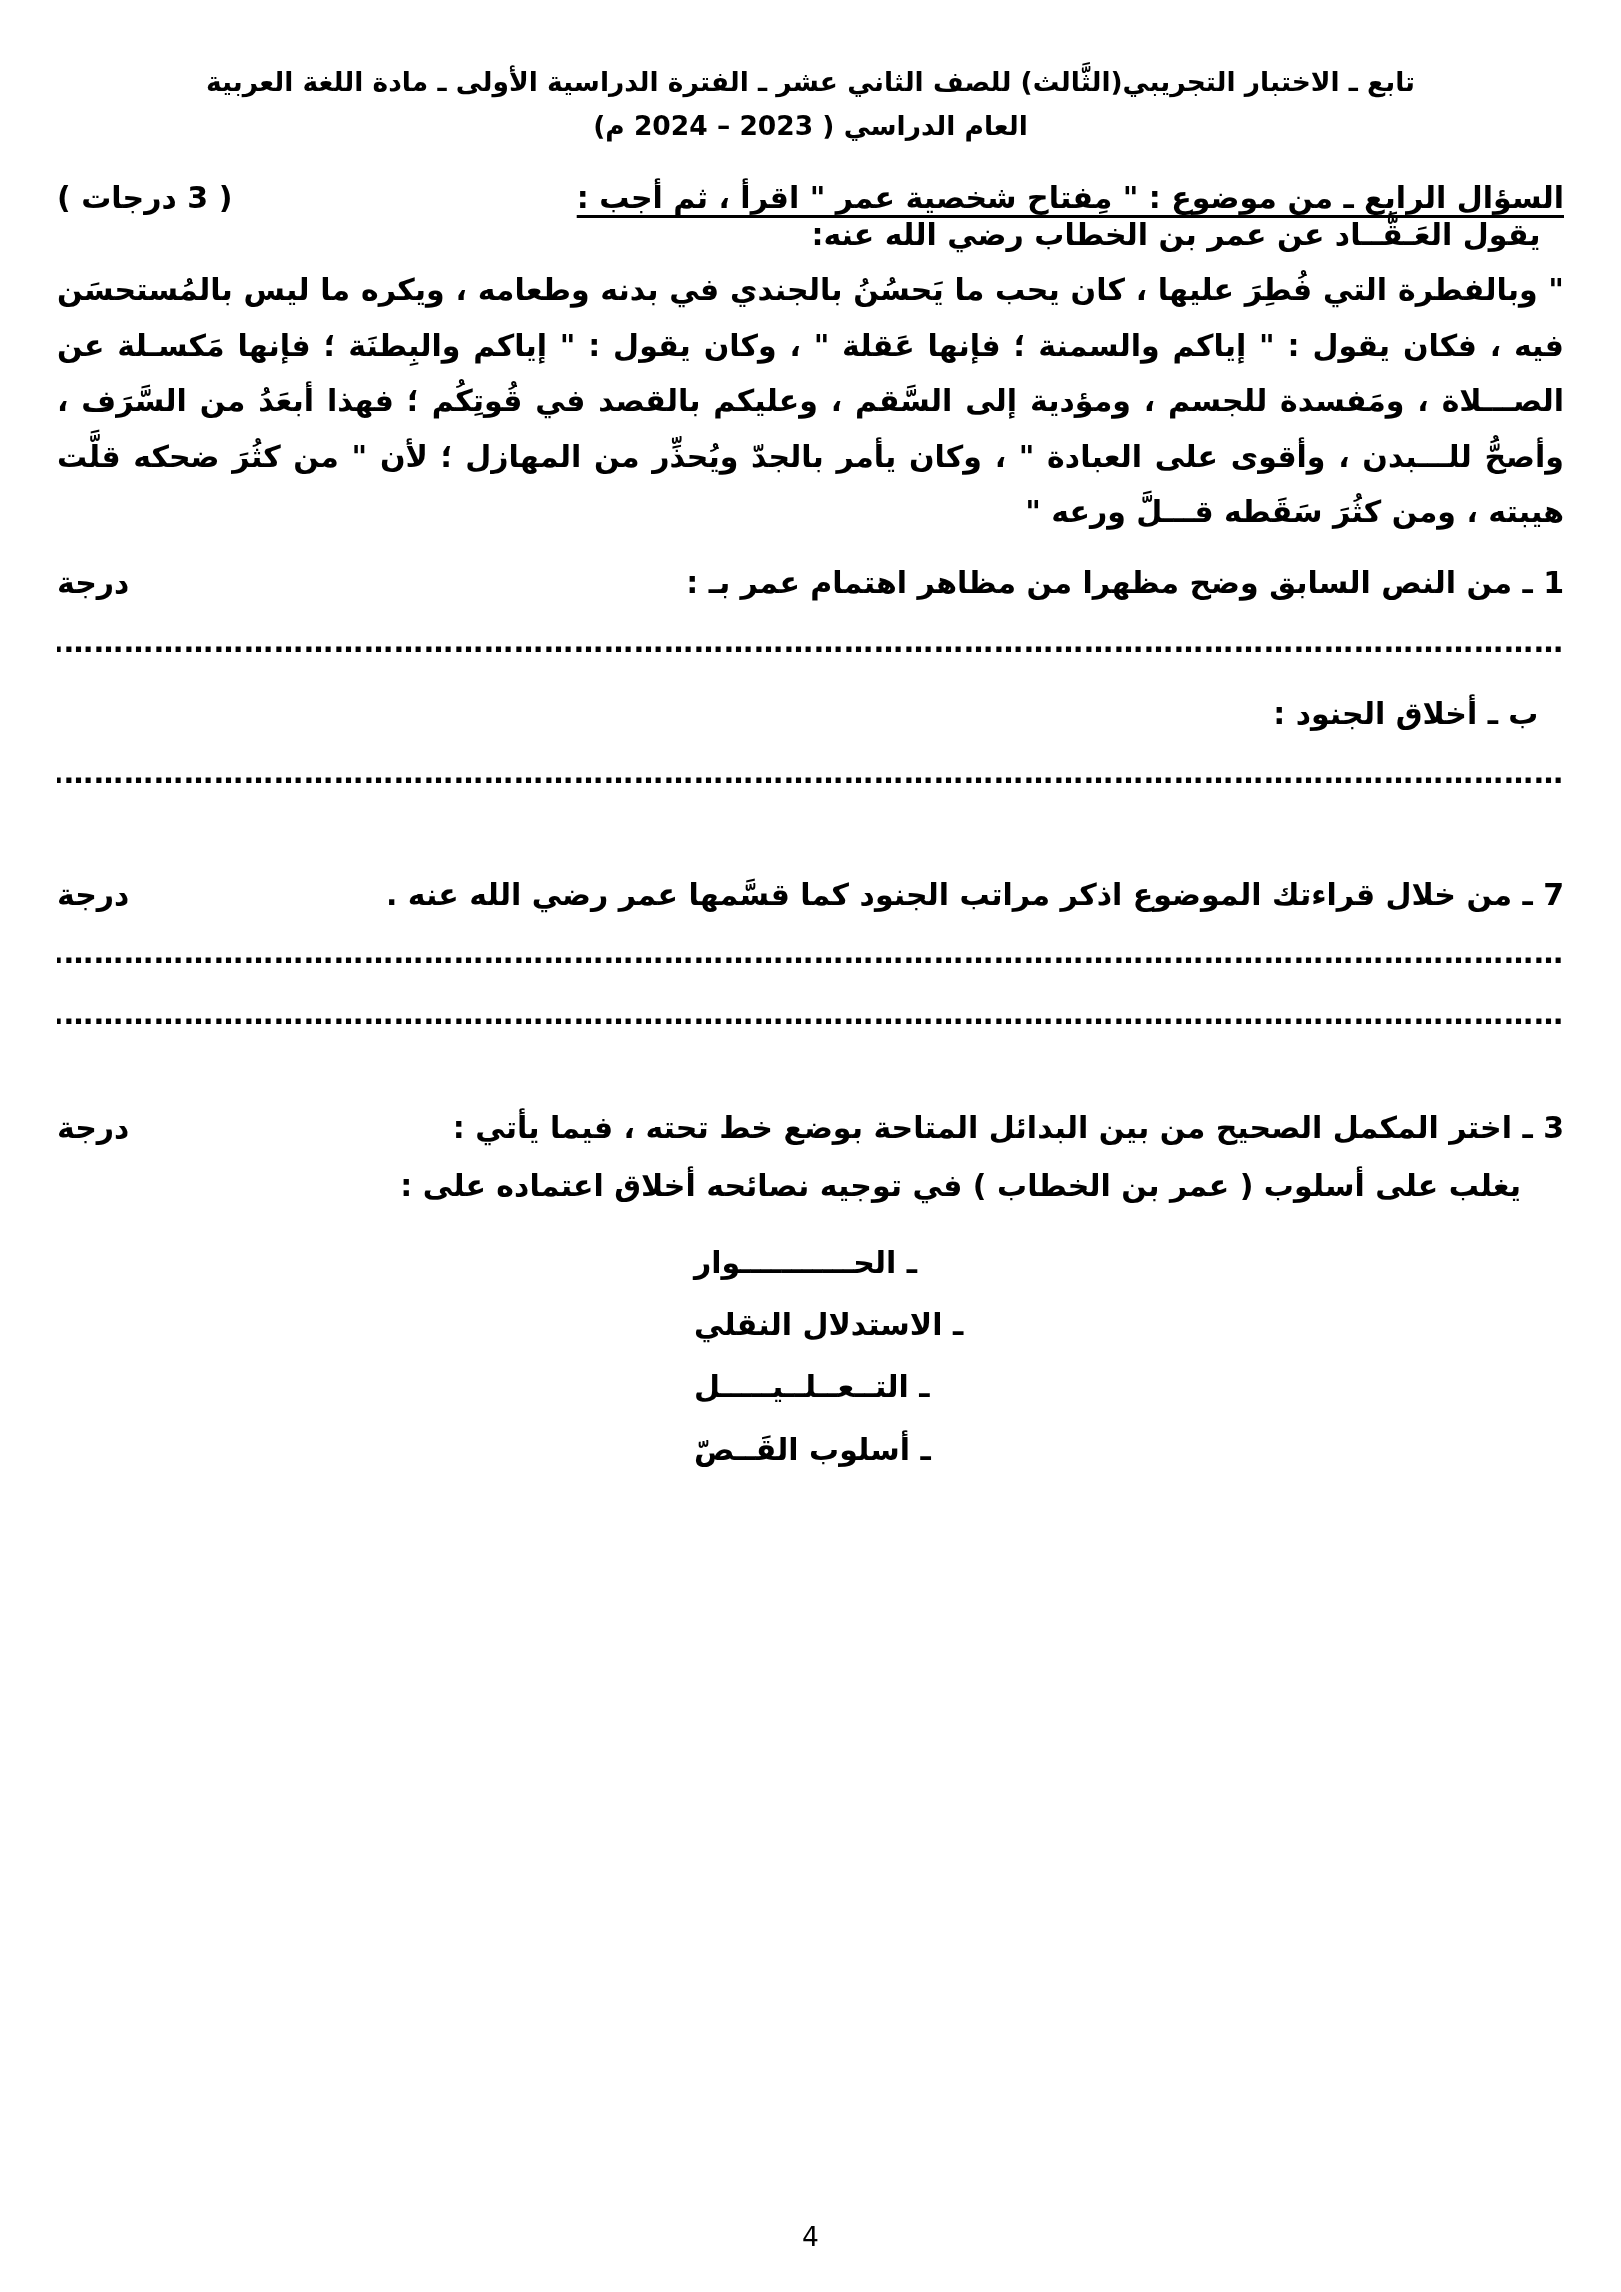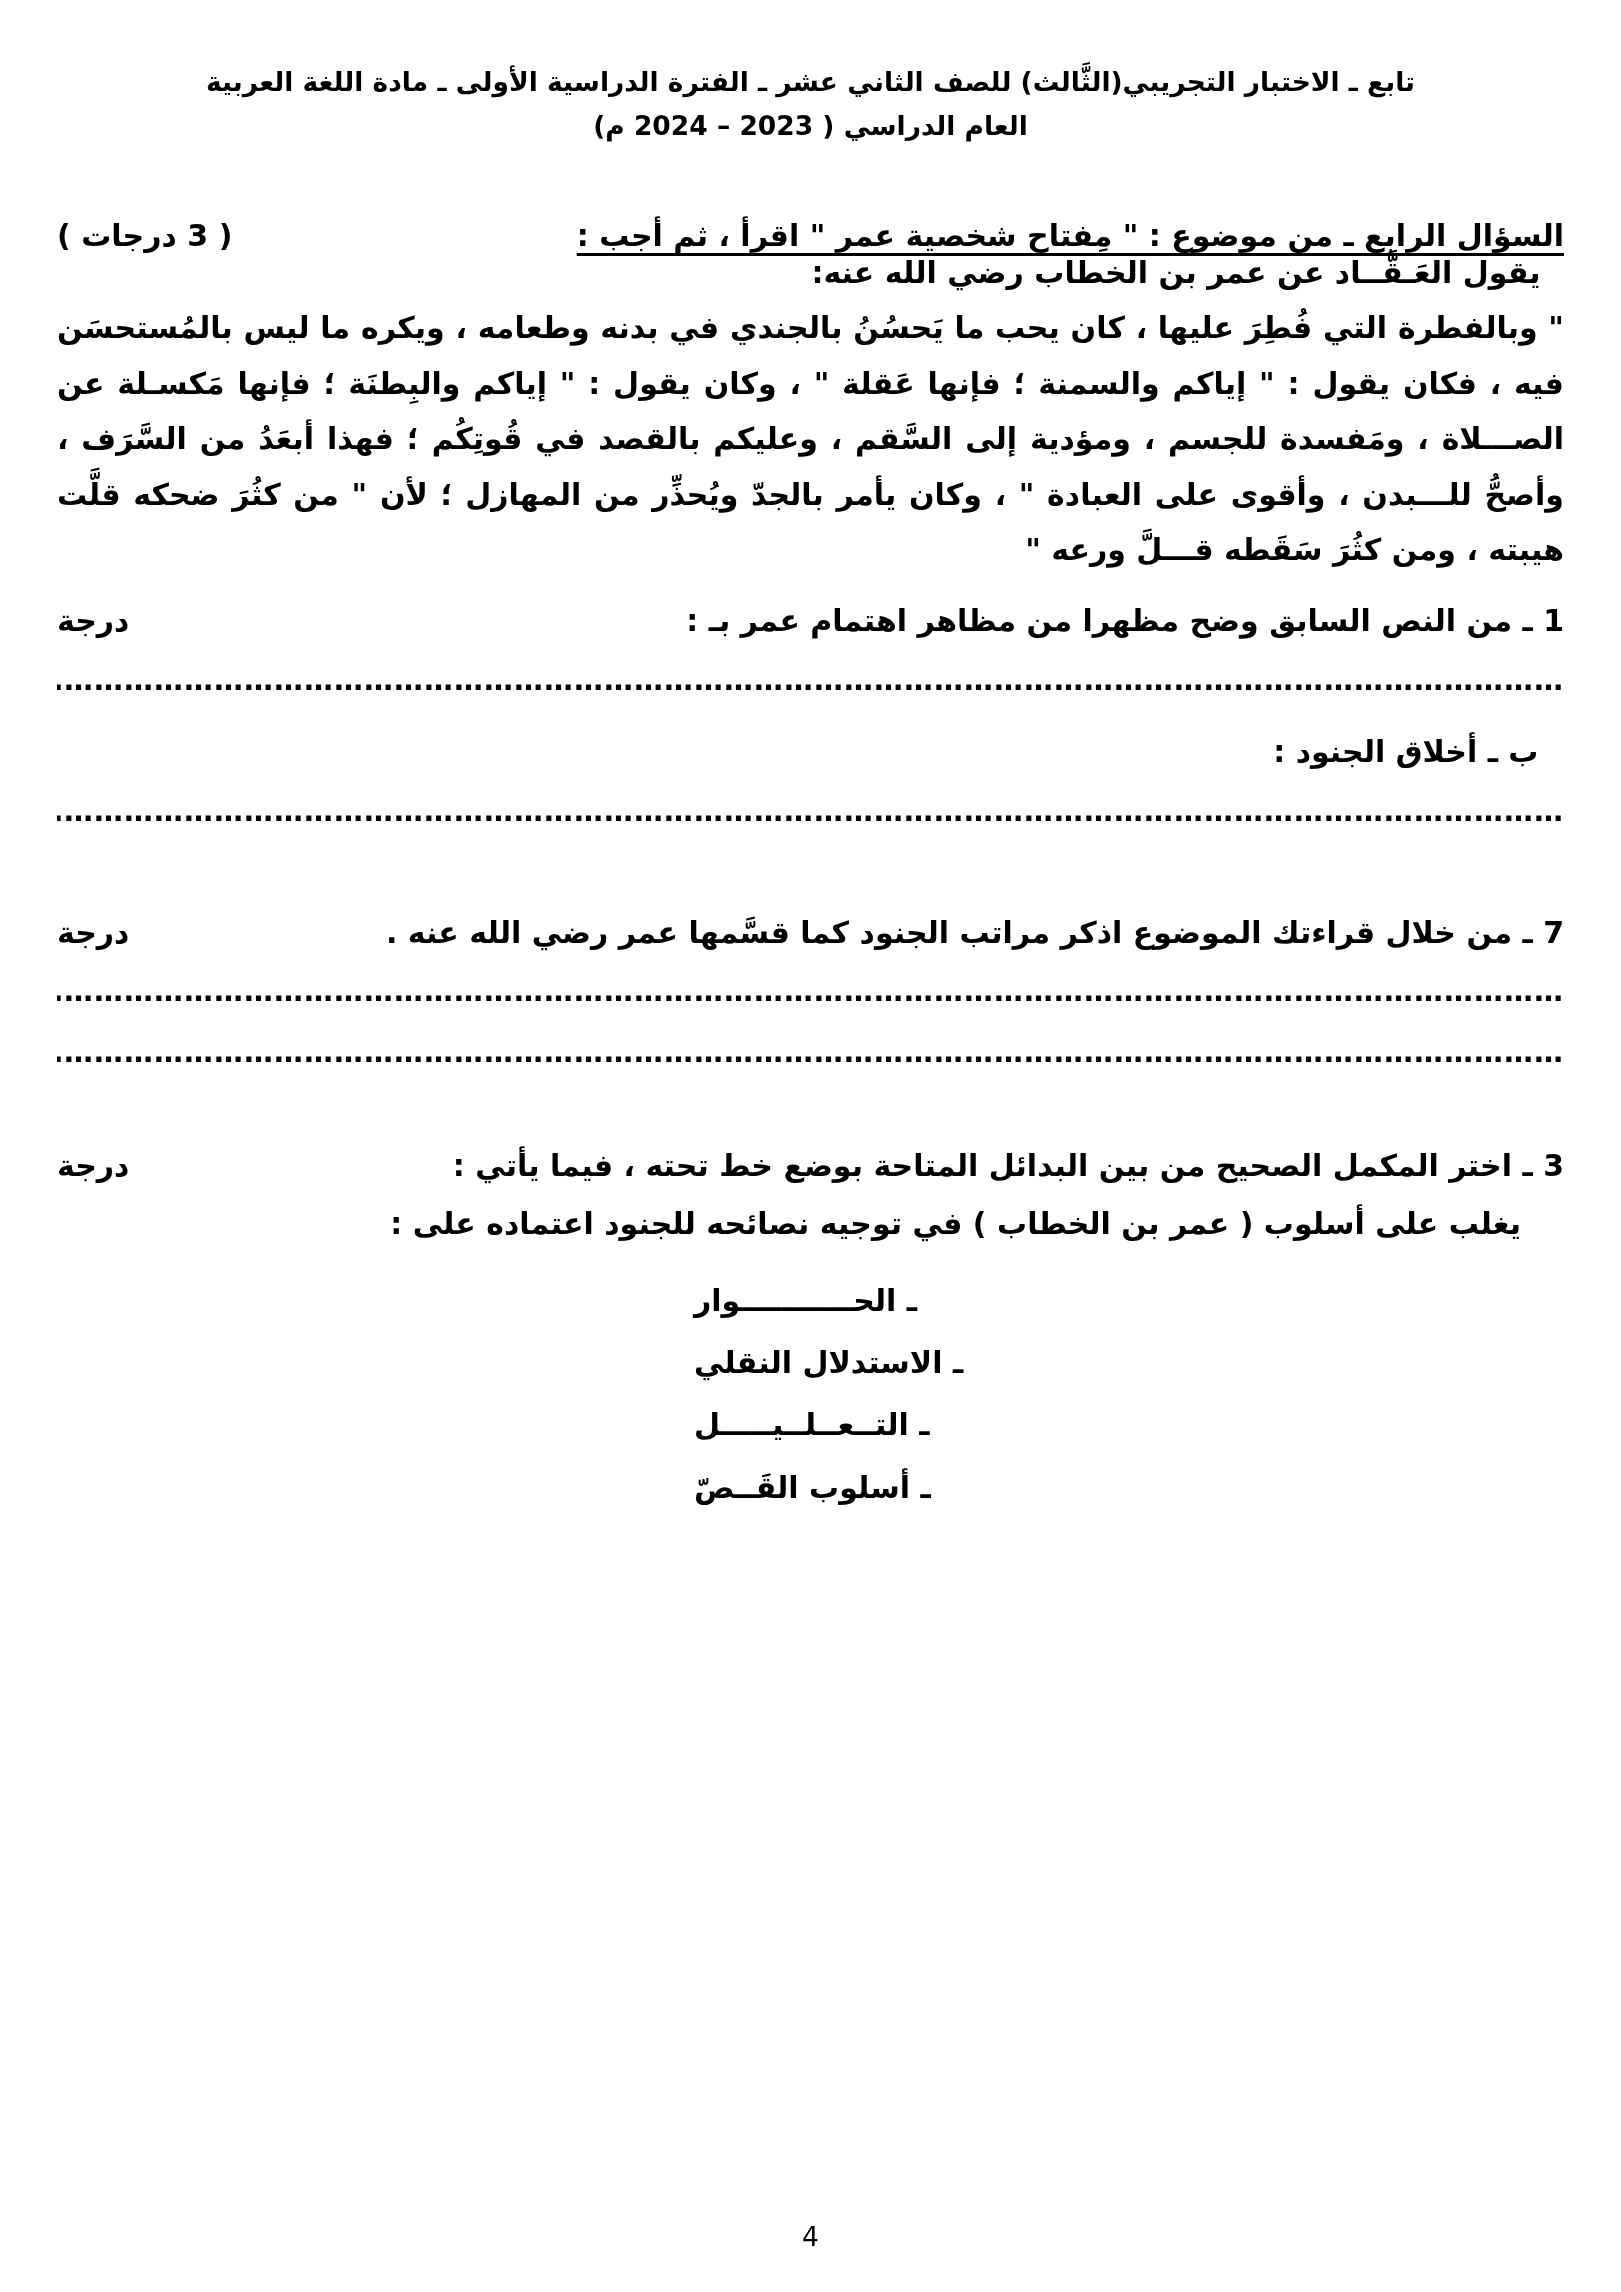--- a/index.html
+++ b/index.html
@@ -14,21 +14,21 @@
     height: 2293px;
     background: #ffffff;
     box-sizing: border-box;
     padding: 35px 57px 0 57px;
     overflow: hidden;
   }
   .header { text-align: center; font-weight: 700; font-size: 26.5px; line-height: 1.65; margin-top: 25px; }
   .row { display: flex; justify-content: space-between; align-items: baseline; }
   .q4row { margin-top: 33px; font-size: 30px; font-weight: 700; }
   .q4title { text-decoration: underline; text-underline-offset: 6.9px; }
-  .marks { white-space: nowrap; padding-right: 39px; margin-top: 38px; }
+  .marks { white-space: nowrap; padding-right: 39px; }
   .intro { margin-top: 2px; font-size: 30px; font-weight: 700; padding-right: 23.5px; }
   .passage {
     margin-top: 9.8px;
     font-size: 30px;
     font-weight: 700;
     line-height: 1.85;
     text-align: justify;
     text-justify: inter-word;
   }
   .qrow { font-size: 30px; font-weight: 700; }
@@ -94,21 +94,21 @@
   </div>
 
   <div class="dots">……………………………………………………………………………………………………………………………………………………………………………………</div>
   <div class="dots">……………………………………………………………………………………………………………………………………………………………………………………</div>
 
   <div class="row qrow q3row">
     <span>3 ـ اختر المكمل الصحيح من بين البدائل المتاحة بوضع خط تحته ، فيما يأتي :</span>
     <span class="grade">درجة</span>
   </div>
 
-  <div class="lead">يغلب على أسلوب ( عمر بن الخطاب ) في توجيه نصائحه للجنود اعتماده على :</div>
+  <div class="lead">يغلب على أسلوب ( عمر بن الخطاب ) في توجيه نصائحه أخلاق اعتماده على :</div>
 
   <div class="options">
     <div class="optline"><span class="option">ـ الحـــــــــــوار</span></div>
     <div class="optline"><span class="option">ـ الاستدلال النقلي</span></div>
     <div class="optline"><span class="option">ـ التــعــلــيـــــل</span></div>
     <div class="optline"><span class="option">ـ أسلوب القَــصّ</span></div>
   </div>
 
   <div class="pagenum">4</div>
 

